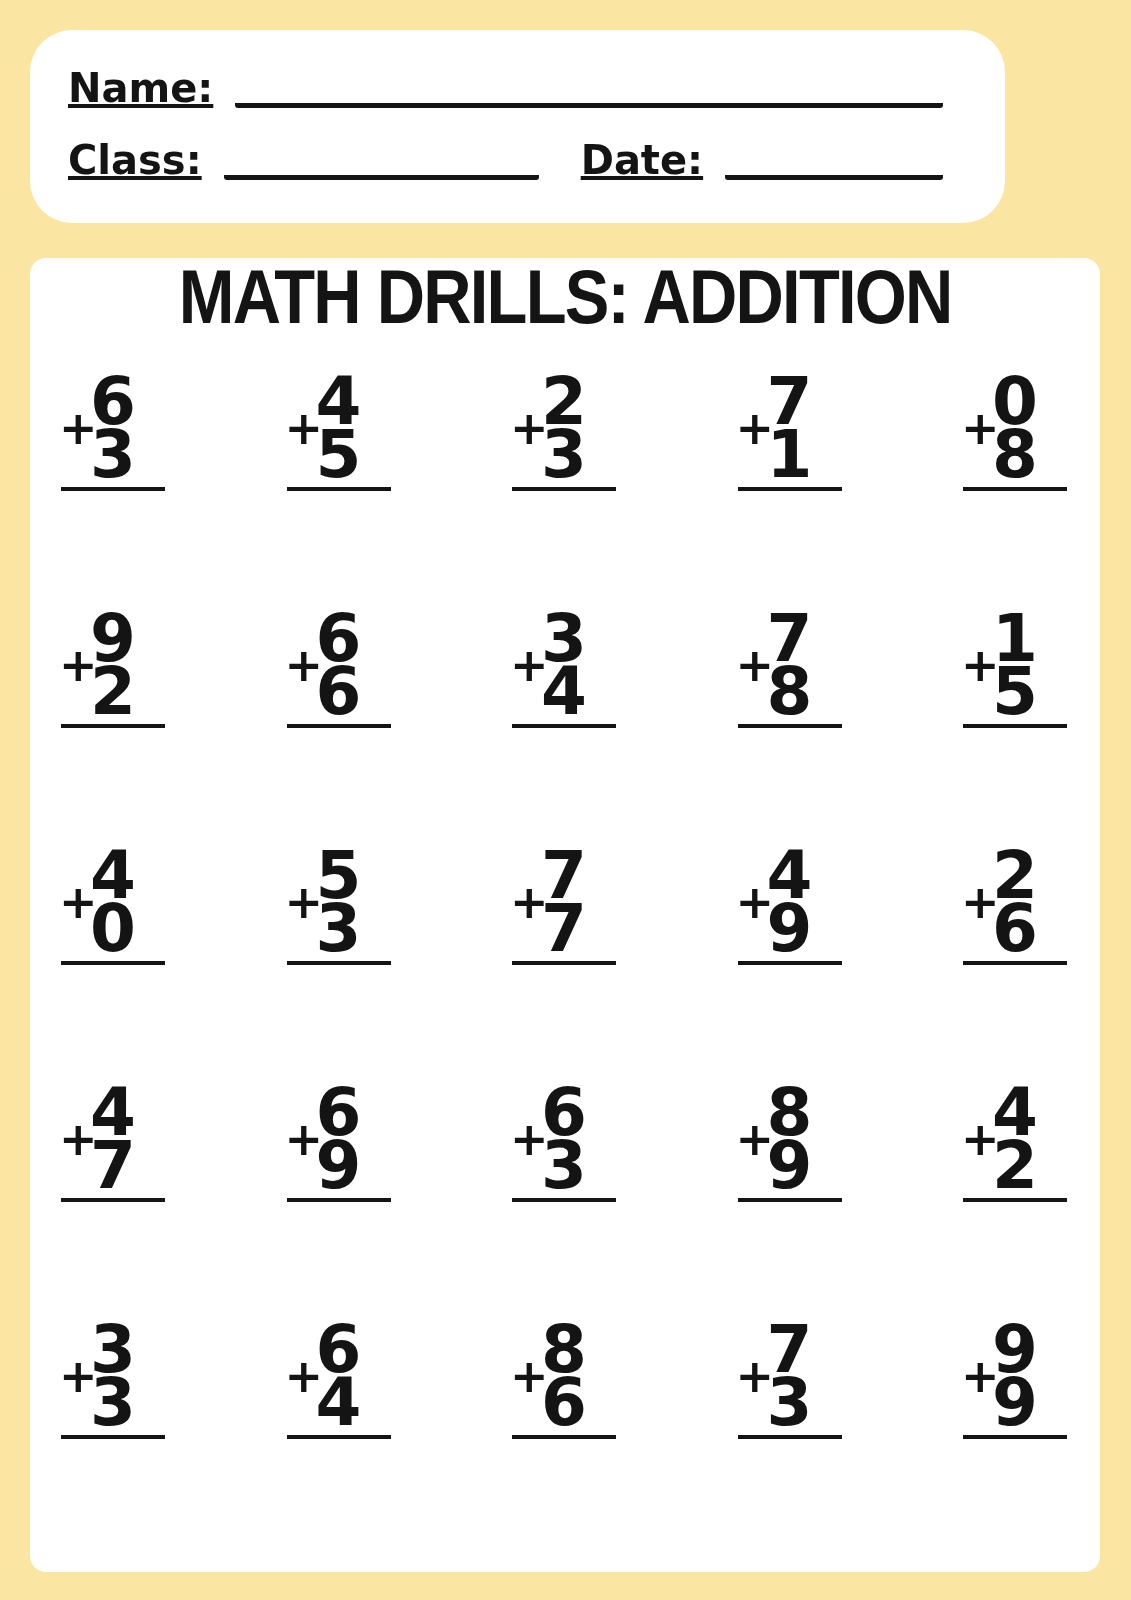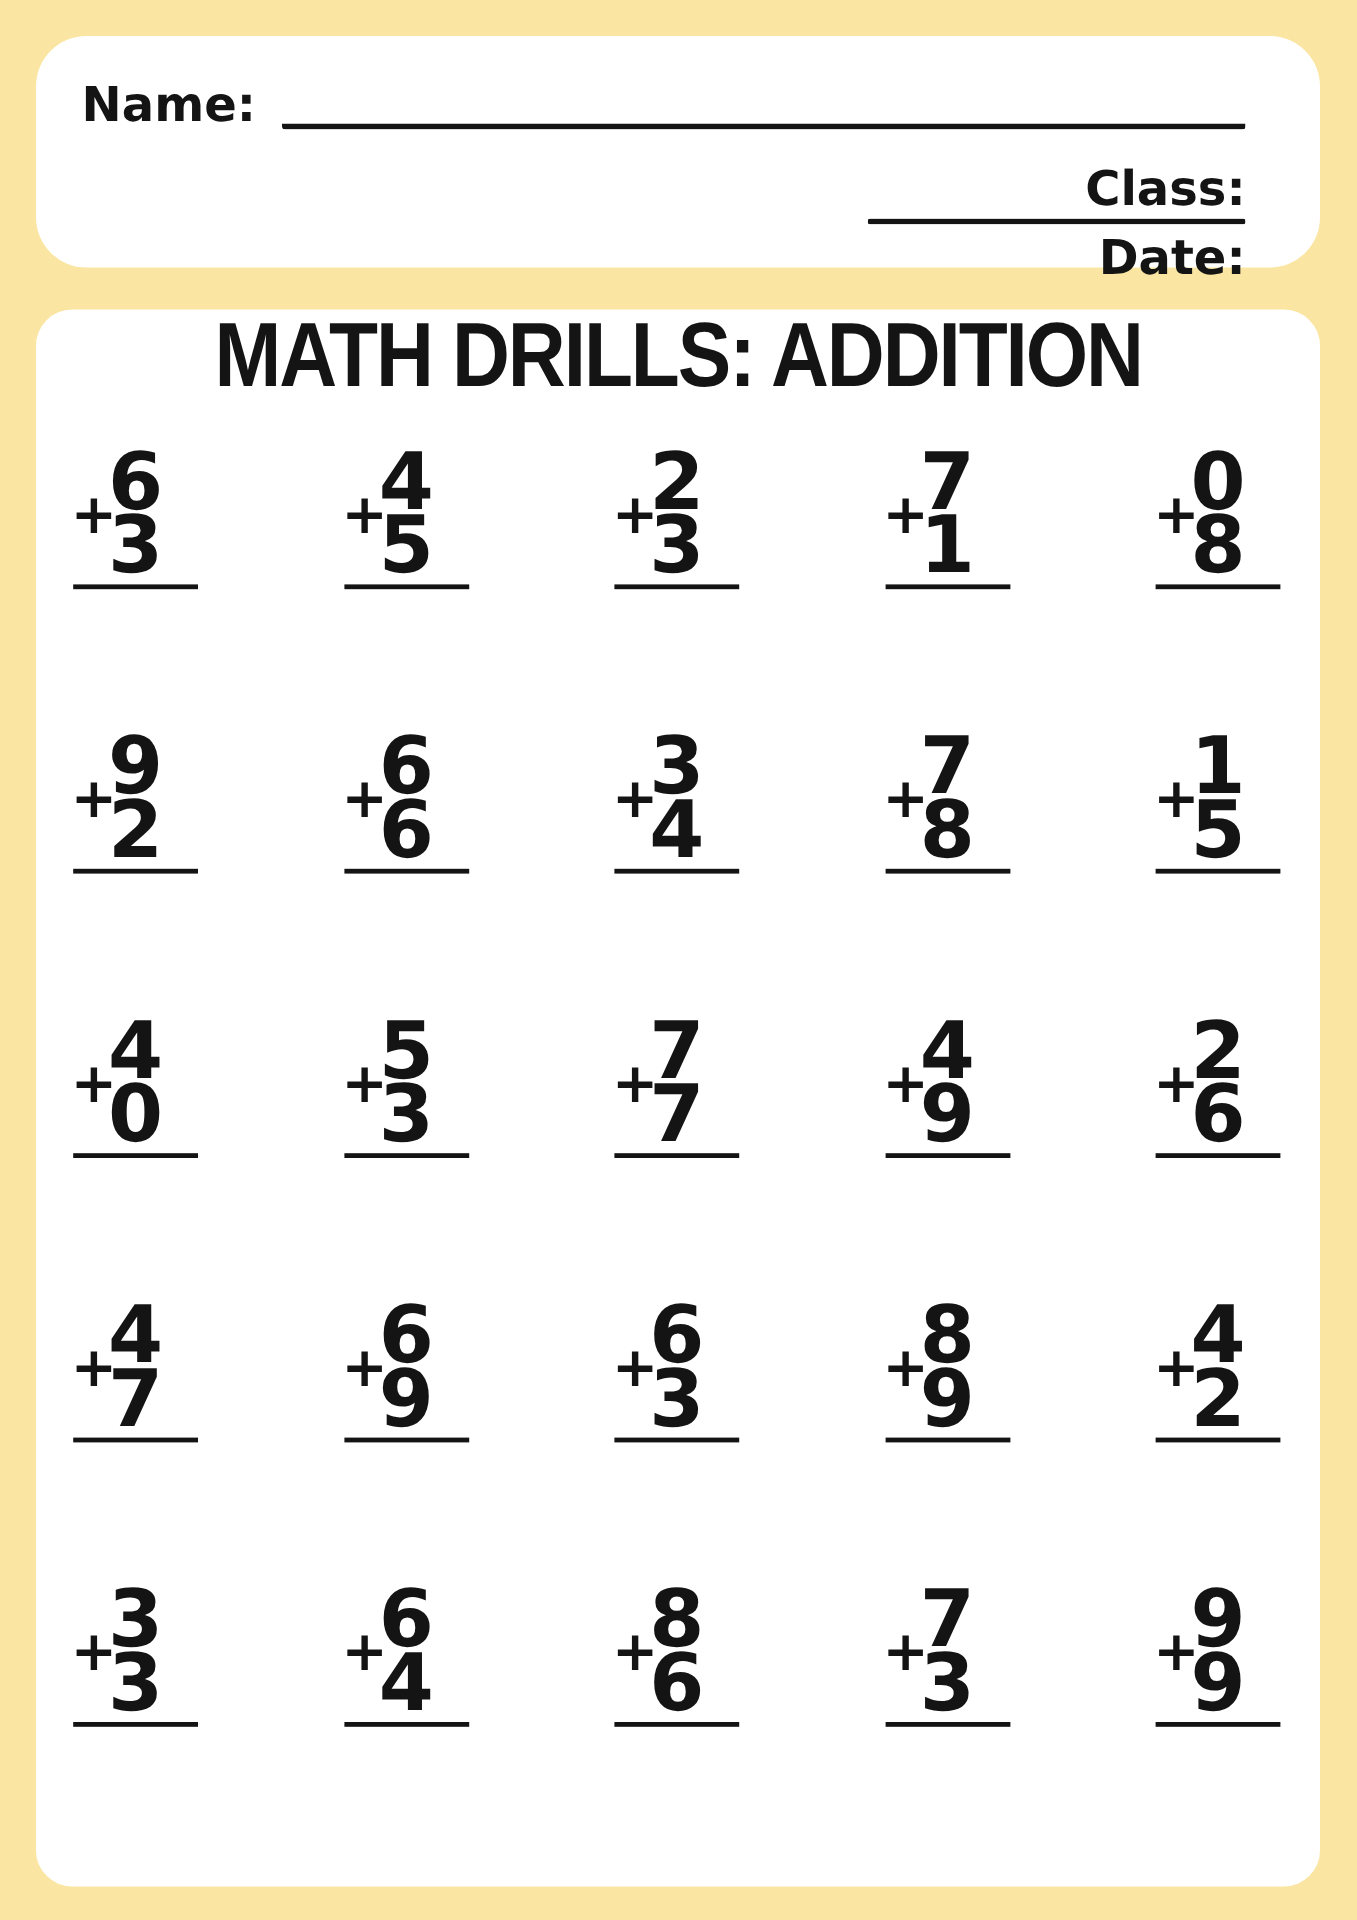--- a/index.html
+++ b/index.html
@@ -9,31 +9,32 @@
     background: #FAE6A2;
     font-family: "DejaVu Sans", sans-serif;
     color: #141414;
     overflow: hidden;
   }
 
   
   .header-card {
     position: absolute;
     left: 30px; top: 30px;
-    width: 1070px; height: 193px;
+    width: 975px; height: 193px;
     background: #FFFFFF;
     border-radius: 42px;
     padding: 32px 62px 0 38px;
+    text-decoration: underline;
   }
   .hrow {
     display: flex;
     align-items: flex-end;
     height: 50px;
   }
-  .hrow + .hrow { margin-top: 22px; flex-direction: column; }
+  .hrow + .hrow { margin-top: 22px; }
   .hlabel {
     font-size: 40px;
     font-weight: bold;
     line-height: 48px;
     white-space: nowrap;
   }
   .blank-line {
     border-bottom: 5px solid #141414;
     border-radius: 3px;
     height: 10px;
@@ -42,21 +43,21 @@
   .grow { flex: 1 1 auto; margin-left: 22px; }
   .class-line { width: 315px; margin-left: 22px; }
   .date-label { margin-left: 42px; }
 
   
   .main-card {
     position: absolute;
     left: 30px; top: 258px;
     width: 1070px; height: 1314px;
     background: #FFFFFF;
-    border-radius: 30px;
+    border-radius: 16px;
   }
   .title-wrap {
     position: absolute;
     left: 0; top: 2px;
     width: 100%;
     text-align: center;
   }
   .title {
     display: inline-block;
     font-family: "Liberation Sans", sans-serif;

